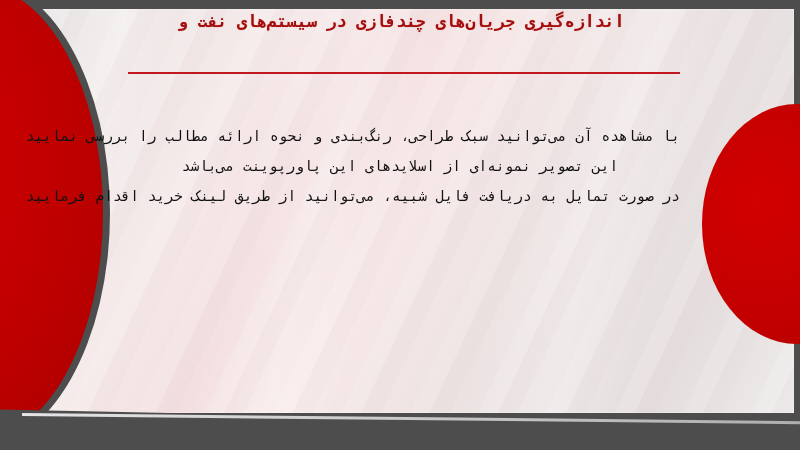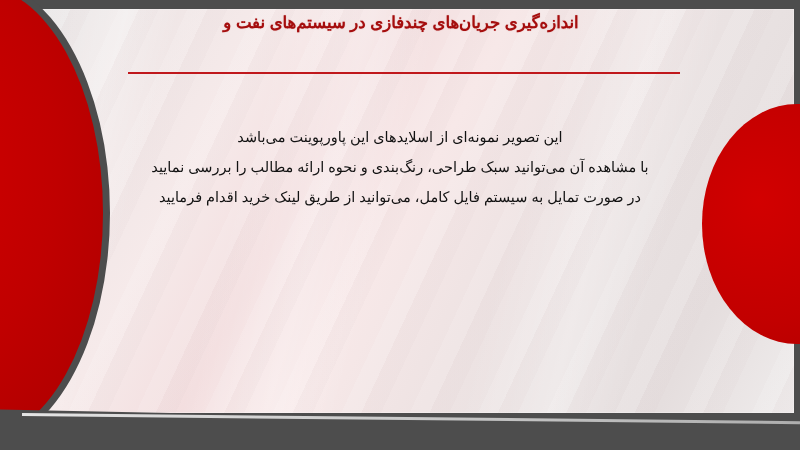--- a/index.html
+++ b/index.html
@@ -6,21 +6,21 @@
     margin: 0;
     padding: 0;
     background: #2b2b2b;
   }
   #slide {
     position: relative;
     width: 800px;
     height: 450px;
     overflow: hidden;
     background: #4d4d4d;
-    font-family: Liberation Sans, sans-serif;
+    font-family: Liberation Mono, monospace;
   }
 
   
   .frame-dark {
     position: absolute;
     inset: 0;
     background: #4d4d4d;
   }
 
   
@@ -179,18 +179,18 @@
 
   <div class="bottom-band"></div>
   <div class="bottom-band-hl"></div>
 
   <div class="title-block">
     <div class="title-line">اندازه‌گیری جریان‌های چندفازی در سیستم‌های نفت و</div>
   </div>
   <div class="title-rule"></div>
 
   <div class="body-block">
+    <div class="body-line">با مشاهده آن می‌توانید سبک طراحی، رنگ‌بندی و نحوه ارائه مطالب را بررسی نمایید</div>
     <div class="body-line">این تصویر نمونه‌ای از اسلایدهای این پاورپوینت می‌باشد</div>
-    <div class="body-line">با مشاهده آن می‌توانید سبک طراحی، رنگ‌بندی و نحوه ارائه مطالب را بررسی نمایید</div>
-    <div class="body-line">در صورت تمایل به سیستم فایل کامل، می‌توانید از طریق لینک خرید اقدام فرمایید</div>
+    <div class="body-line">در صورت تمایل به دریافت فایل شبیه، می‌توانید از طریق لینک خرید اقدام فرمایید</div>
   </div>
 
 </div>
 
 </body></html>

